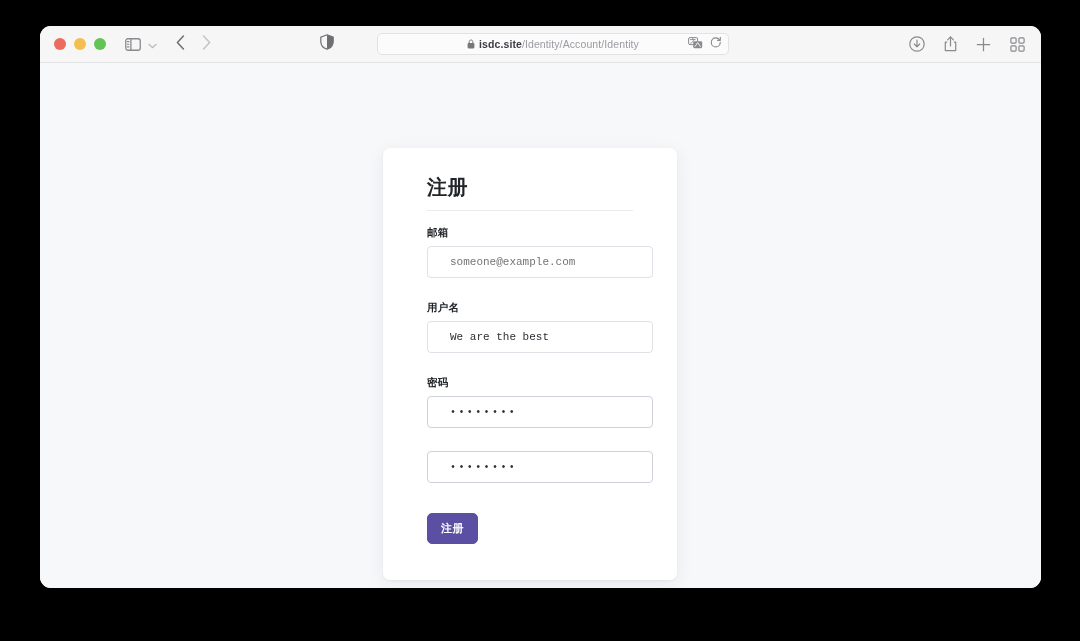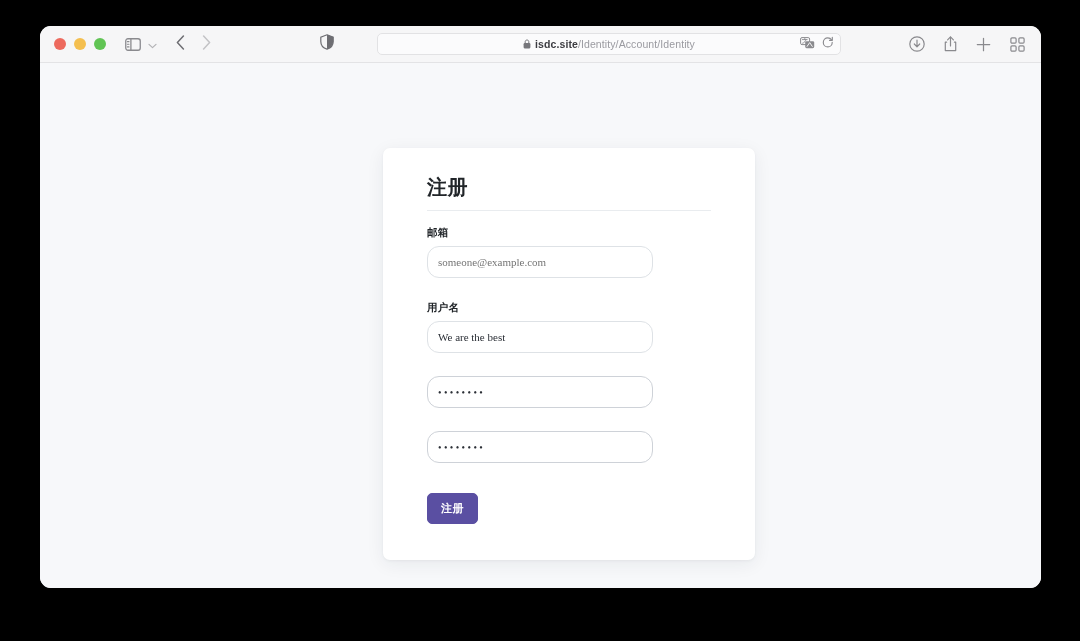--- a/index.html
+++ b/index.html
@@ -51,21 +51,21 @@
   .nav-arrow { color: #6e6e73; }
   .nav-arrow.disabled { color: #c3c3c6; }
 
   .shield-wrap { position: absolute; left: 280px; top: 50%; transform: translateY(-50%); }
 
   
   .url-field {
     position: absolute;
     left: 337px; top: 50%;
     transform: translateY(-50%);
-    width: 464px; height: 22px;
+    width: 352px; height: 22px;
     background: #fbfbfc;
     border: 1px solid #e2e2e4;
     border-radius: 5px;
     display: flex;
     align-items: center;
     justify-content: center;
   }
   .url-text {
     font-size: 10.5px;
     color: #9a9aa0;
@@ -93,21 +93,21 @@
     flex: 1 1 auto;
     background: #f7f8fa;
     position: relative;
     overflow: hidden;
   }
 
   .card {
     position: absolute;
     left: 343px;
     top: 85px;
-    width: 372px;
+    width: 294px;
     background: #ffffff;
     border-radius: 7px;
     box-shadow: 0 4px 18px rgba(30,40,60,0.07), 0 1px 3px rgba(30,40,60,0.05);
     padding: 26px 44px 36px 44px;
   }
 
   .form-title {
     font-size: 20px;
     font-weight: bold;
     color: #212529;
@@ -128,25 +128,25 @@
     color: #212529;
     margin-bottom: 6px;
     letter-spacing: 0.3px;
   }
   .field-input {
     display: block;
     width: 226px;
     height: 32px;
     background: #ffffff;
     border: 1px solid #dee2e6;
-    border-radius: 12px;
-    padding: 0 10px;
+    border-radius: 4px;
+    padding: 0 22px;
     font-size: 11px;
     color: #2b2f36;
-    font-family: Liberation Serif, serif;
+    font-family: Liberation Mono, monospace;
     outline: none;
     line-height: 30px;
   }
   .field-input.strong-border { border-color: #ced2d8; }
   .field-input.placeholder-text { color: #868e96; }
   .dots {
     letter-spacing: 2.4px;
     font-size: 10px;
     color: #2b2f36;
   }
@@ -289,20 +289,21 @@
         <label class="field-label">邮箱</label>
         <input class="field-input placeholder-text" type="text" placeholder="someone@example.com" style="">
       </div>
 
       <div class="field">
         <label class="field-label">用户名</label>
         <input class="field-input" type="text" placeholder="" value="We are the best" style="">
       </div>
 
       <div class="field">
+        <label class="field-label">密码</label>
         <input class="field-input strong-border dots" type="text" value="••••••••" style="">
       </div>
 
       <div class="field">
         <input class="field-input strong-border dots" type="text" value="••••••••" style="">
       </div>
 
       <button class="submit-btn">注册</button>
 
     </div>

